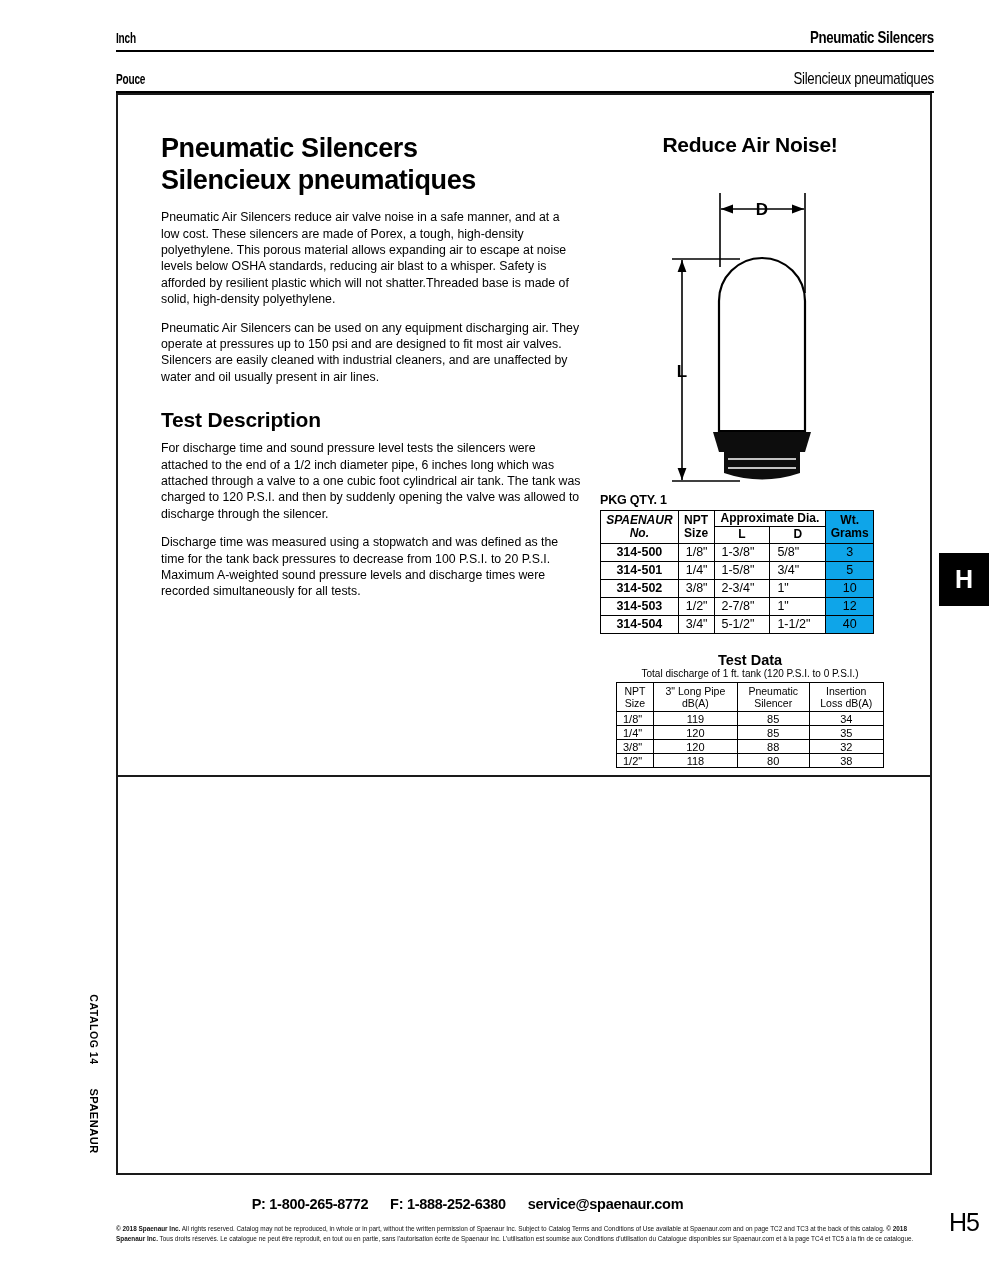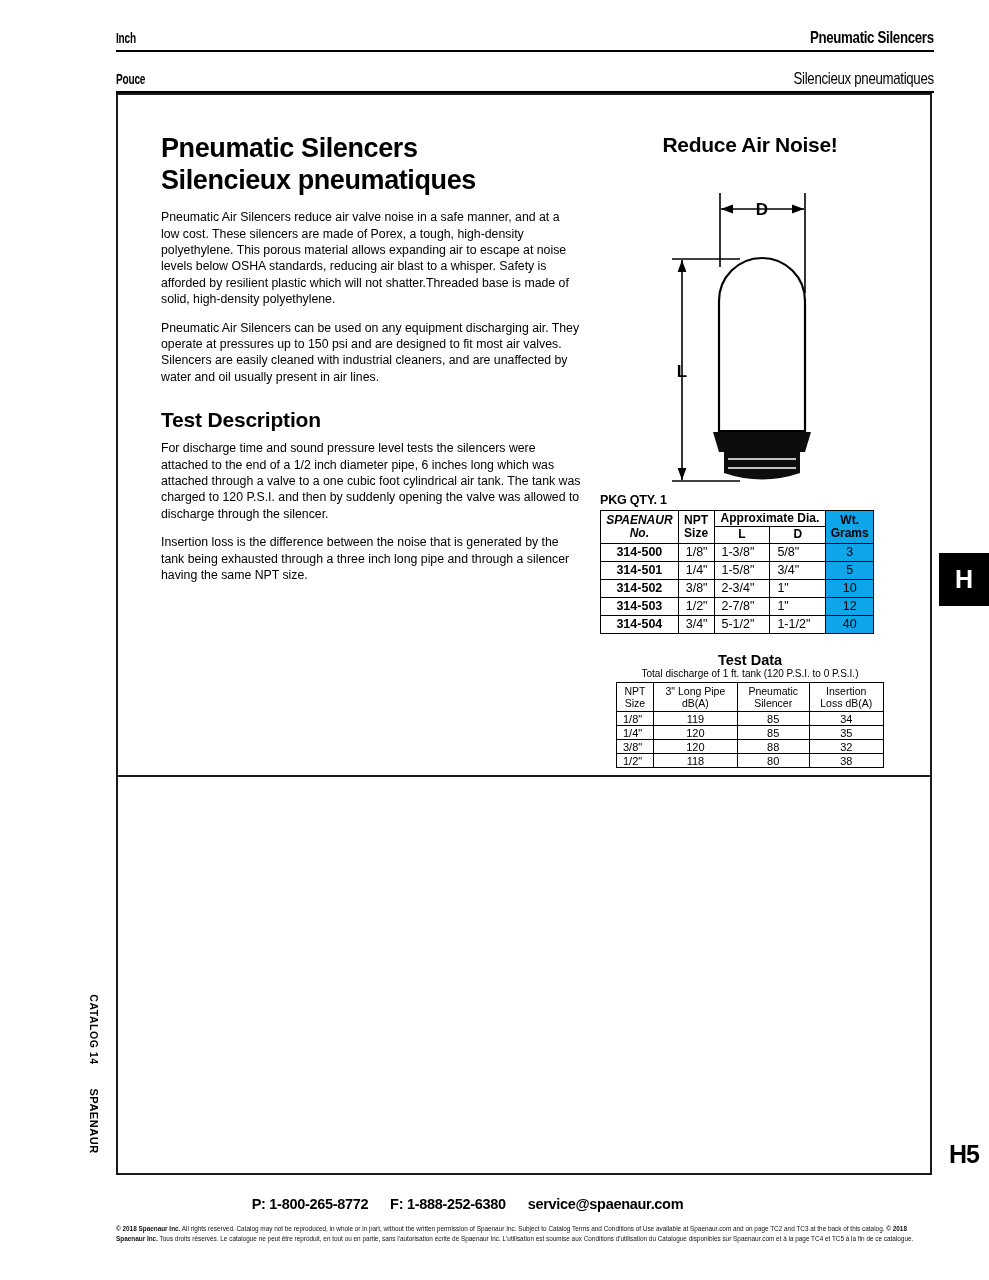--- a/index.html
+++ b/index.html
@@ -234,23 +234,23 @@
     width: 935px;
     text-align: center;
     font-size: 14.5px;
     font-weight: bold;
     letter-spacing: -0.3px;
   }
   .footer-contact span { margin: 0 9px; }
   .page-num {
     position: absolute;
     right: 10px;
-    top: 1140px;
+    top: 1208px;
     font-size: 25px;
-    font-weight: bold;
+    font-weight: normal;
     letter-spacing: -1px;
   }
   .legal {
     position: absolute;
     left: 116px;
     top: 1224px;
     width: 818px;
     font-size: 6.4px;
     line-height: 1.62;
     color: #111;
@@ -285,21 +285,21 @@
 
 <div class="left-col">
   <h1 class="main-title">
     <span>Pneumatic Silencers</span><br>
     <span>Silencieux pneumatiques</span>
   </h1>
   <p class="body-text">Pneumatic Air Silencers reduce air valve noise in a safe manner, and at a low cost. These silencers are made of Porex, a tough, high-density polyethylene. This porous material allows expanding air to escape at noise levels below OSHA standards, reducing air blast to a whisper. Safety is afforded by resilient plastic which will not shatter.Threaded base is made of solid, high-density polyethylene.</p>
   <p class="body-text">Pneumatic Air Silencers can be used on any equipment discharging air. They operate at pressures up to 150 psi and are designed to fit most air valves. Silencers are easily cleaned with industrial cleaners, and are unaffected by water and oil usually present in air lines.</p>
   <h2 class="section-title">Test Description</h2>
   <p class="body-text">For discharge time and sound pressure level tests the silencers were attached to the end of a 1/2 inch diameter pipe, 6 inches long which was attached through a valve to a one cubic foot cylindrical air tank. The tank was charged to 120 P.S.I. and then by suddenly opening the valve was allowed to discharge through the silencer.</p>
-  <p class="body-text">Insertion loss is the difference between the noise that is generated by the tank being exhausted through a three inch long pipe and through a silencer having the same NPT size.</p>
+  <p class="body-text">Discharge time was measured using a stopwatch and was defined as the time for the tank back pressures to decrease from 100 P.S.I. to 20 P.S.I. Maximum A-weighted sound pressure levels and discharge times were recorded simultaneously for all tests.</p>
 </div>
 
 <div class="right-col">
 
   <div class="reduce-noise">Reduce Air Noise!</div>
 
   <div class="diagram-wrap">
     <svg width="300" height="322" viewBox="0 0 300 322">
 
       <line x1="120" y1="22" x2="120" y2="96" stroke="#000" stroke-width="1.6"></line>

